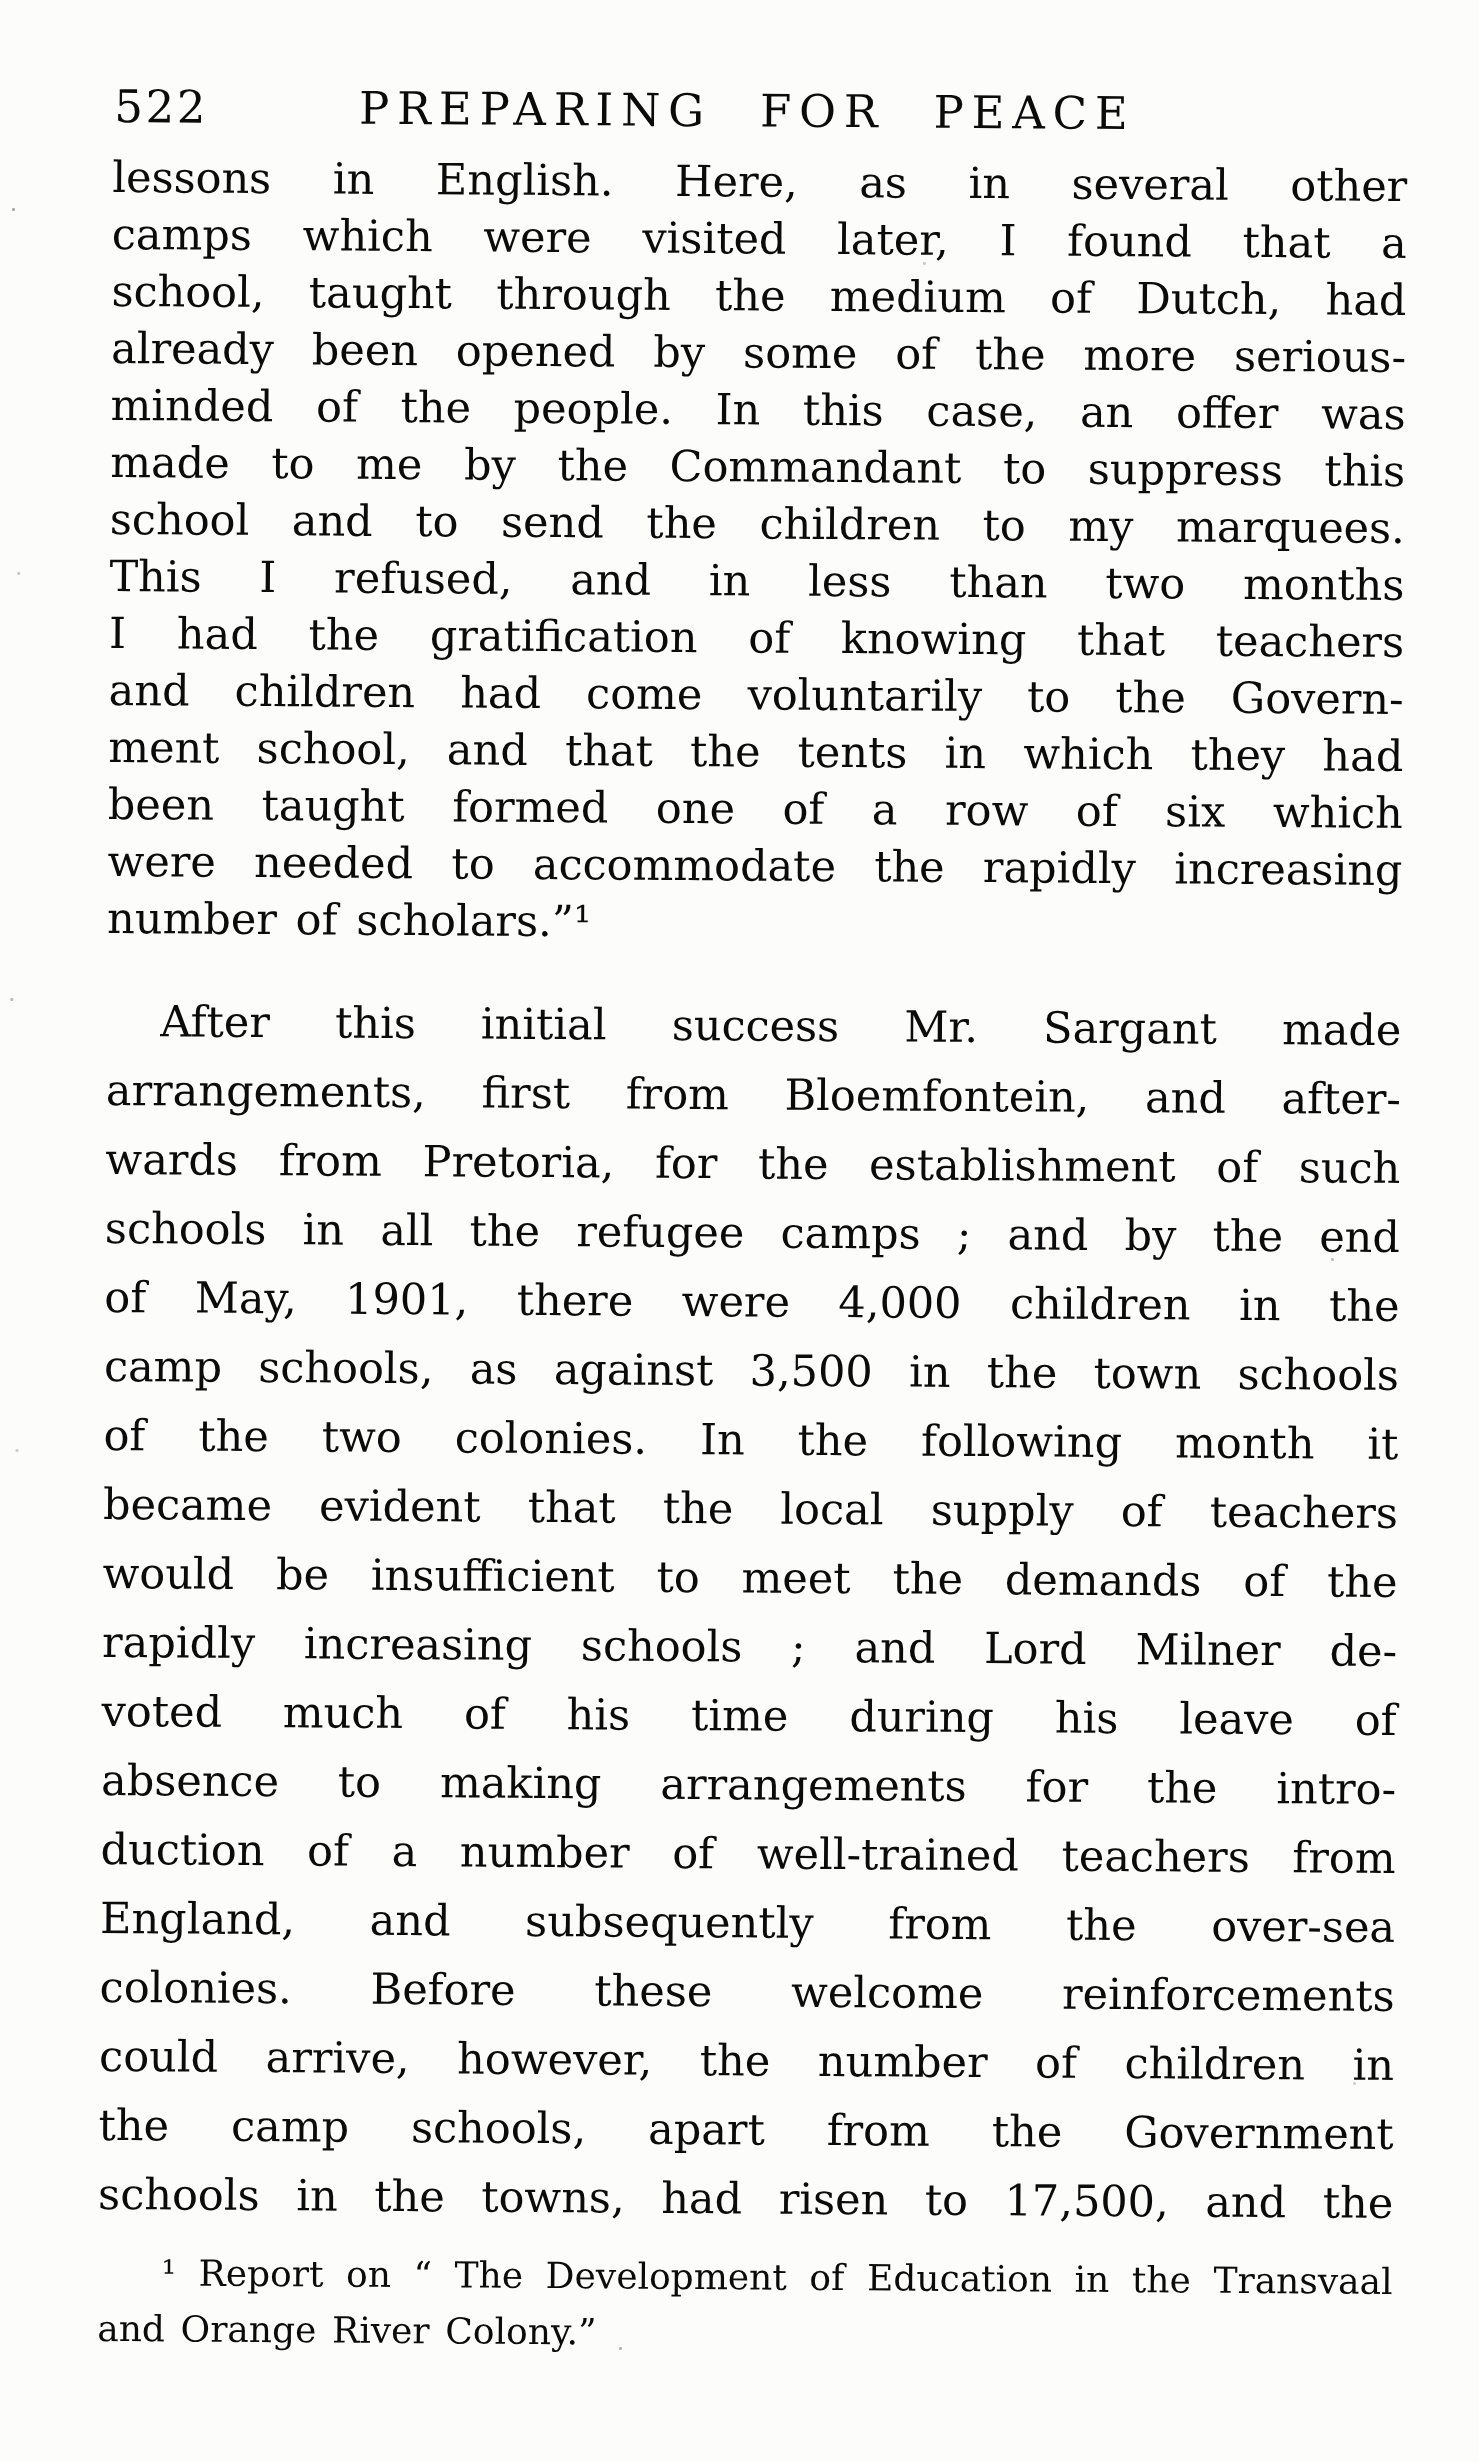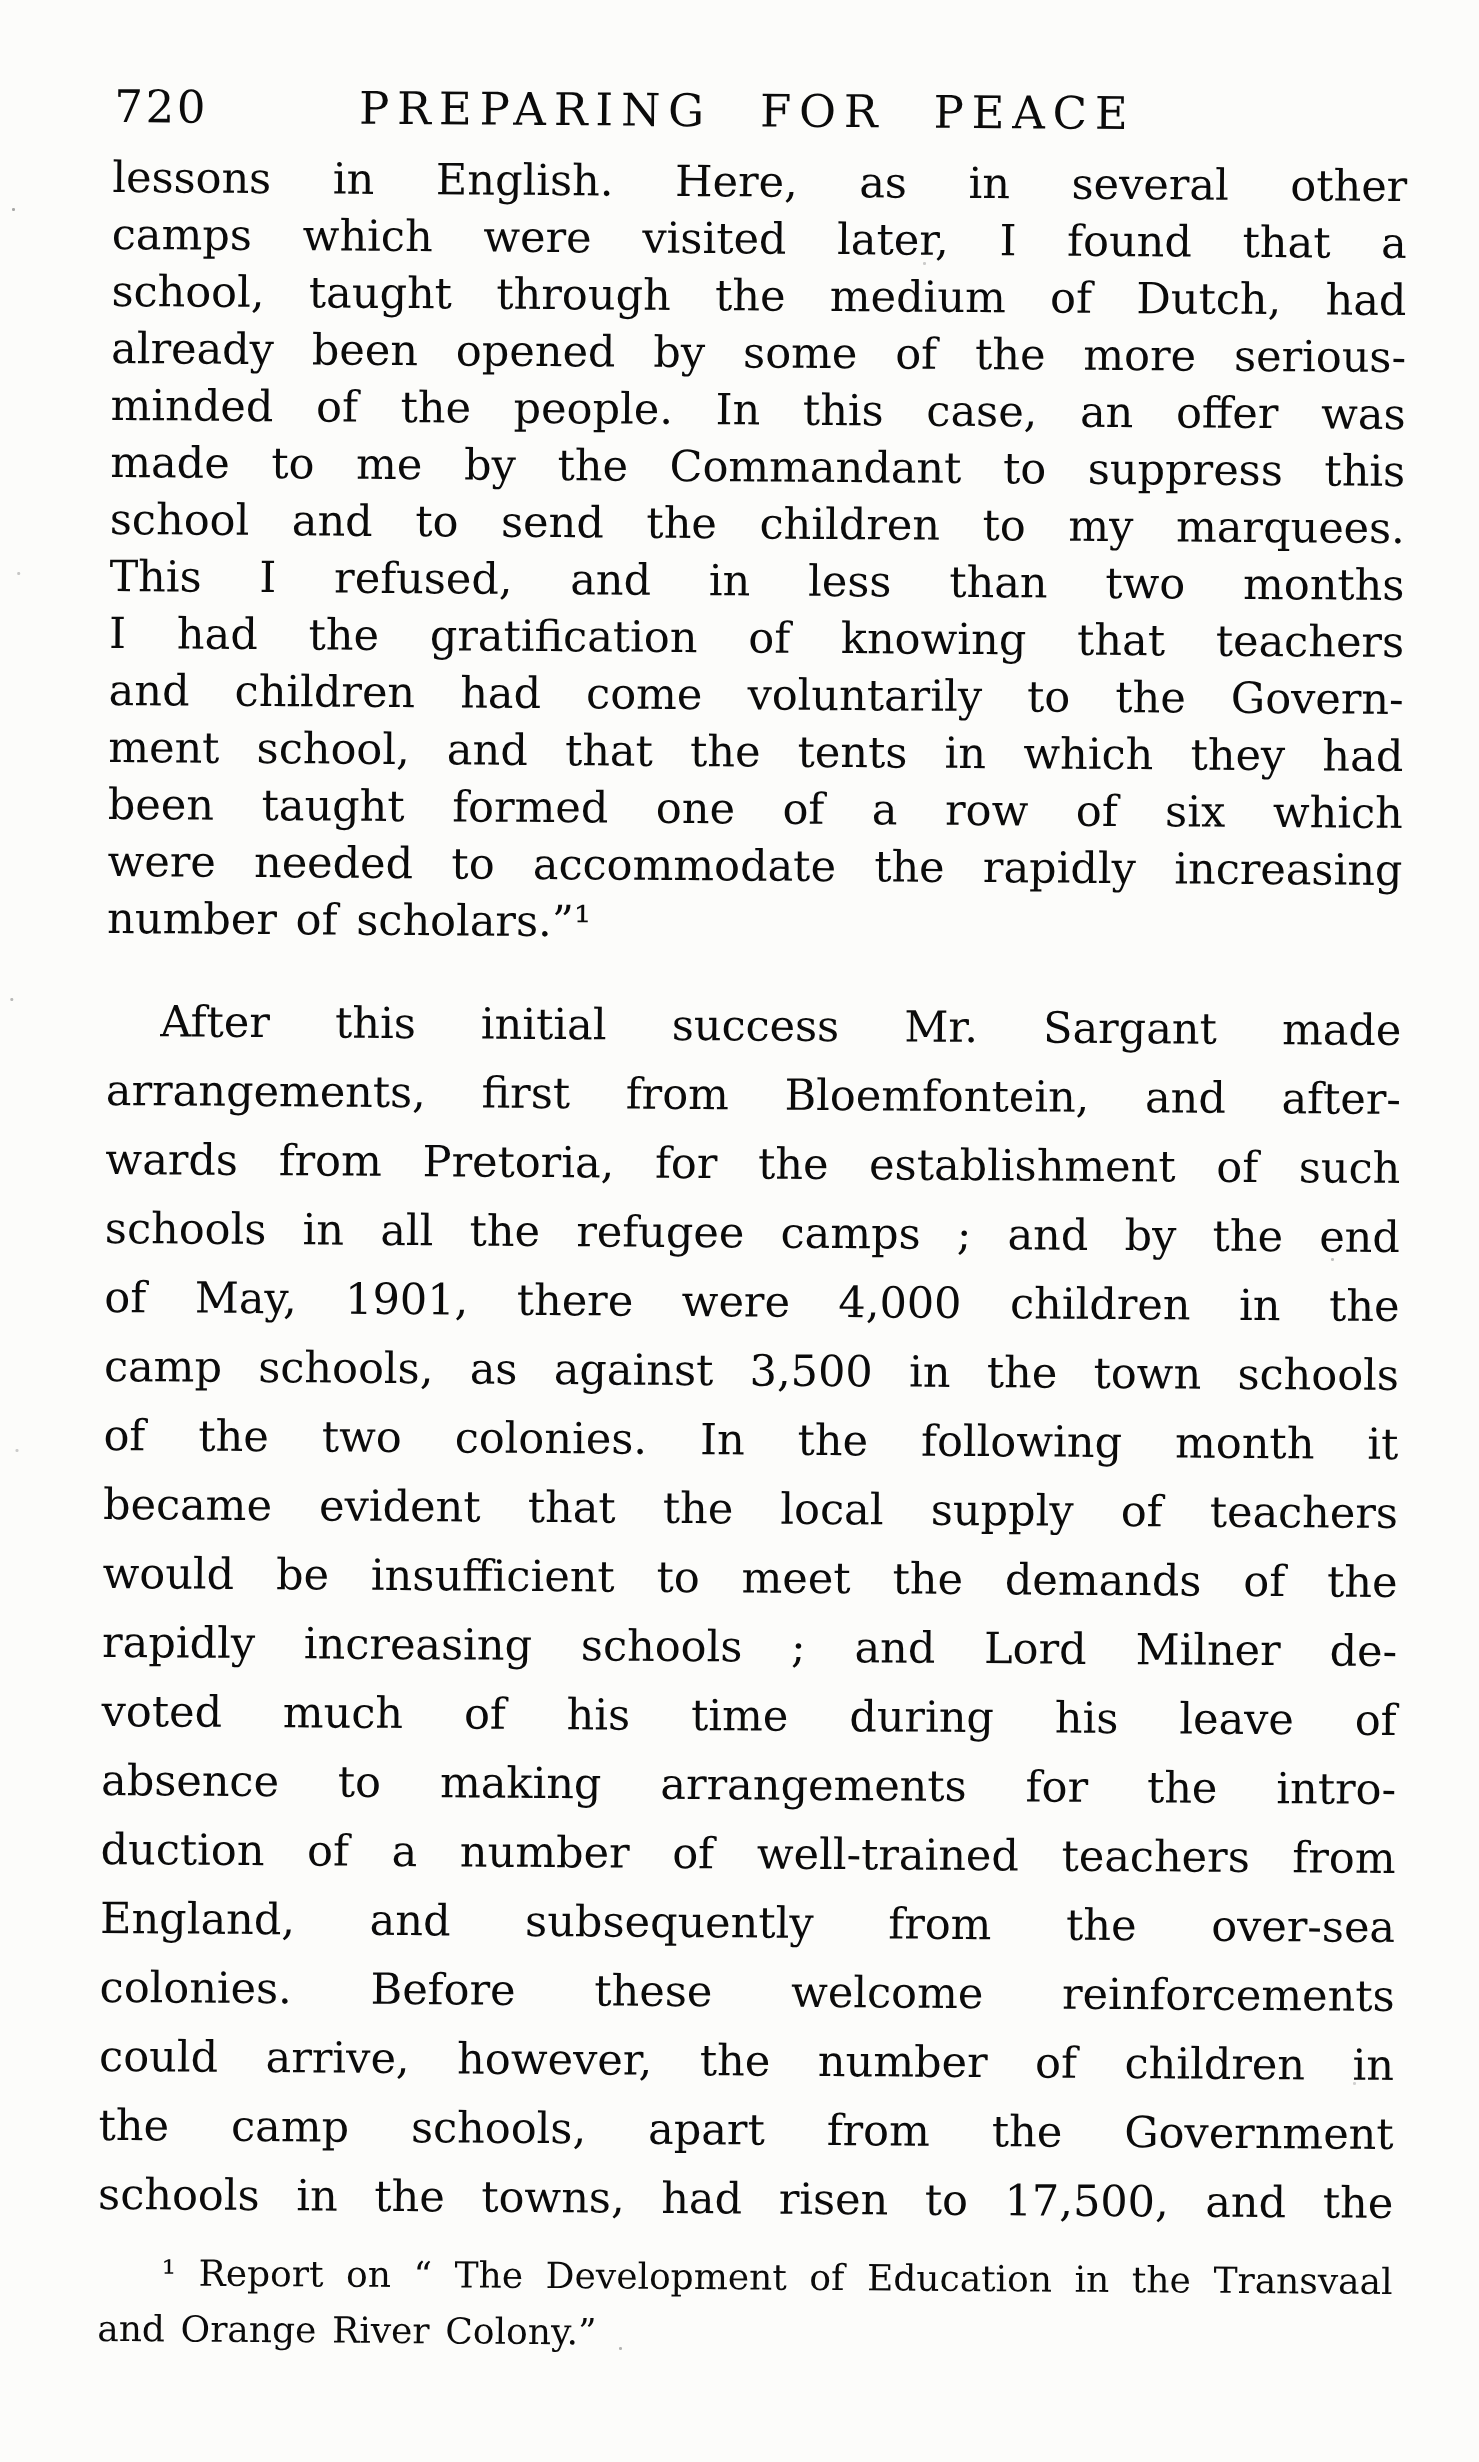--- a/index.html
+++ b/index.html
@@ -101,21 +101,21 @@
       364px 2273px 0 rgba(10,10,10,0.22);
   }
 </style>
 </head>
 <body>
 
 <div class="page">
   <div class="noise"></div>
   <div class="content">
     <div class="header">
-      <span class="page-number">720</span>
+      <span class="page-number">522</span>
       <span class="running-title">PREPARING FOR PEACE</span>
     </div>
 
     <div class="para para-1">
         <div class="line">lessons in English. Here, as in several other</div>
         <div class="line">camps which were visited later, I found that a</div>
         <div class="line">school, taught through the medium of Dutch, had</div>
         <div class="line">already been opened by some of the more serious-</div>
         <div class="line">minded of the people. In this case, an offer was</div>
         <div class="line">made to me by the Commandant to suppress this</div>

